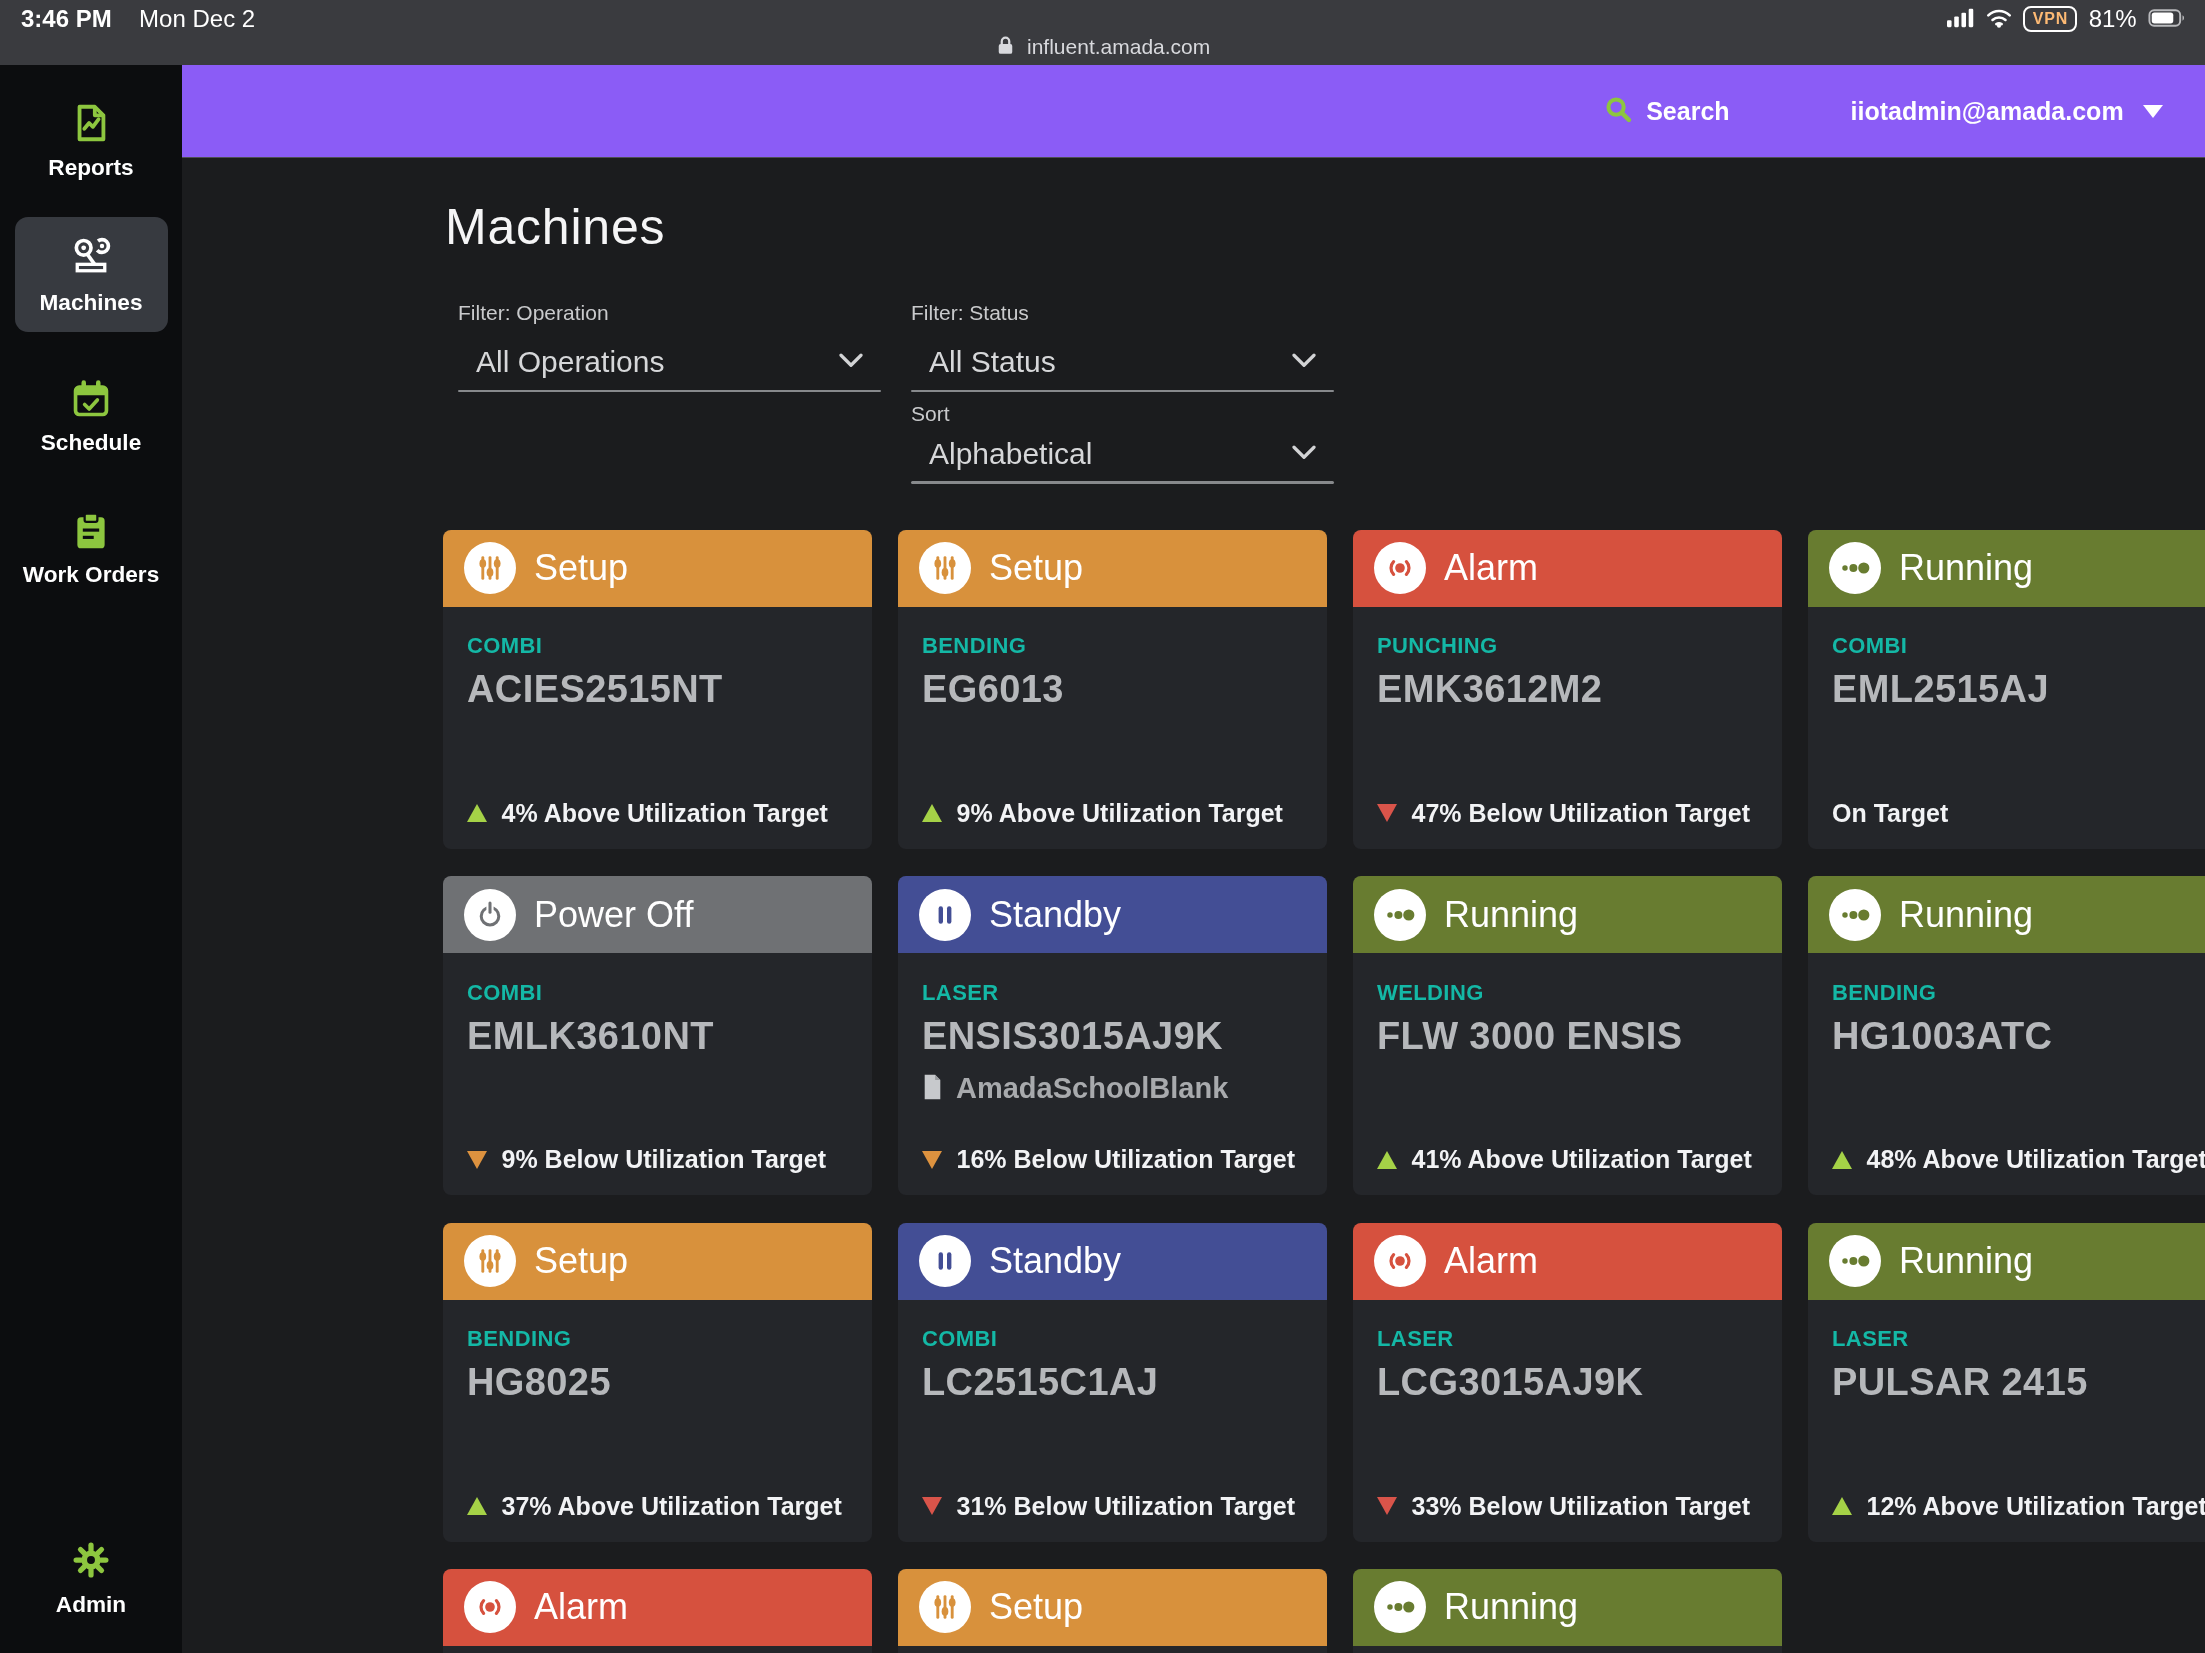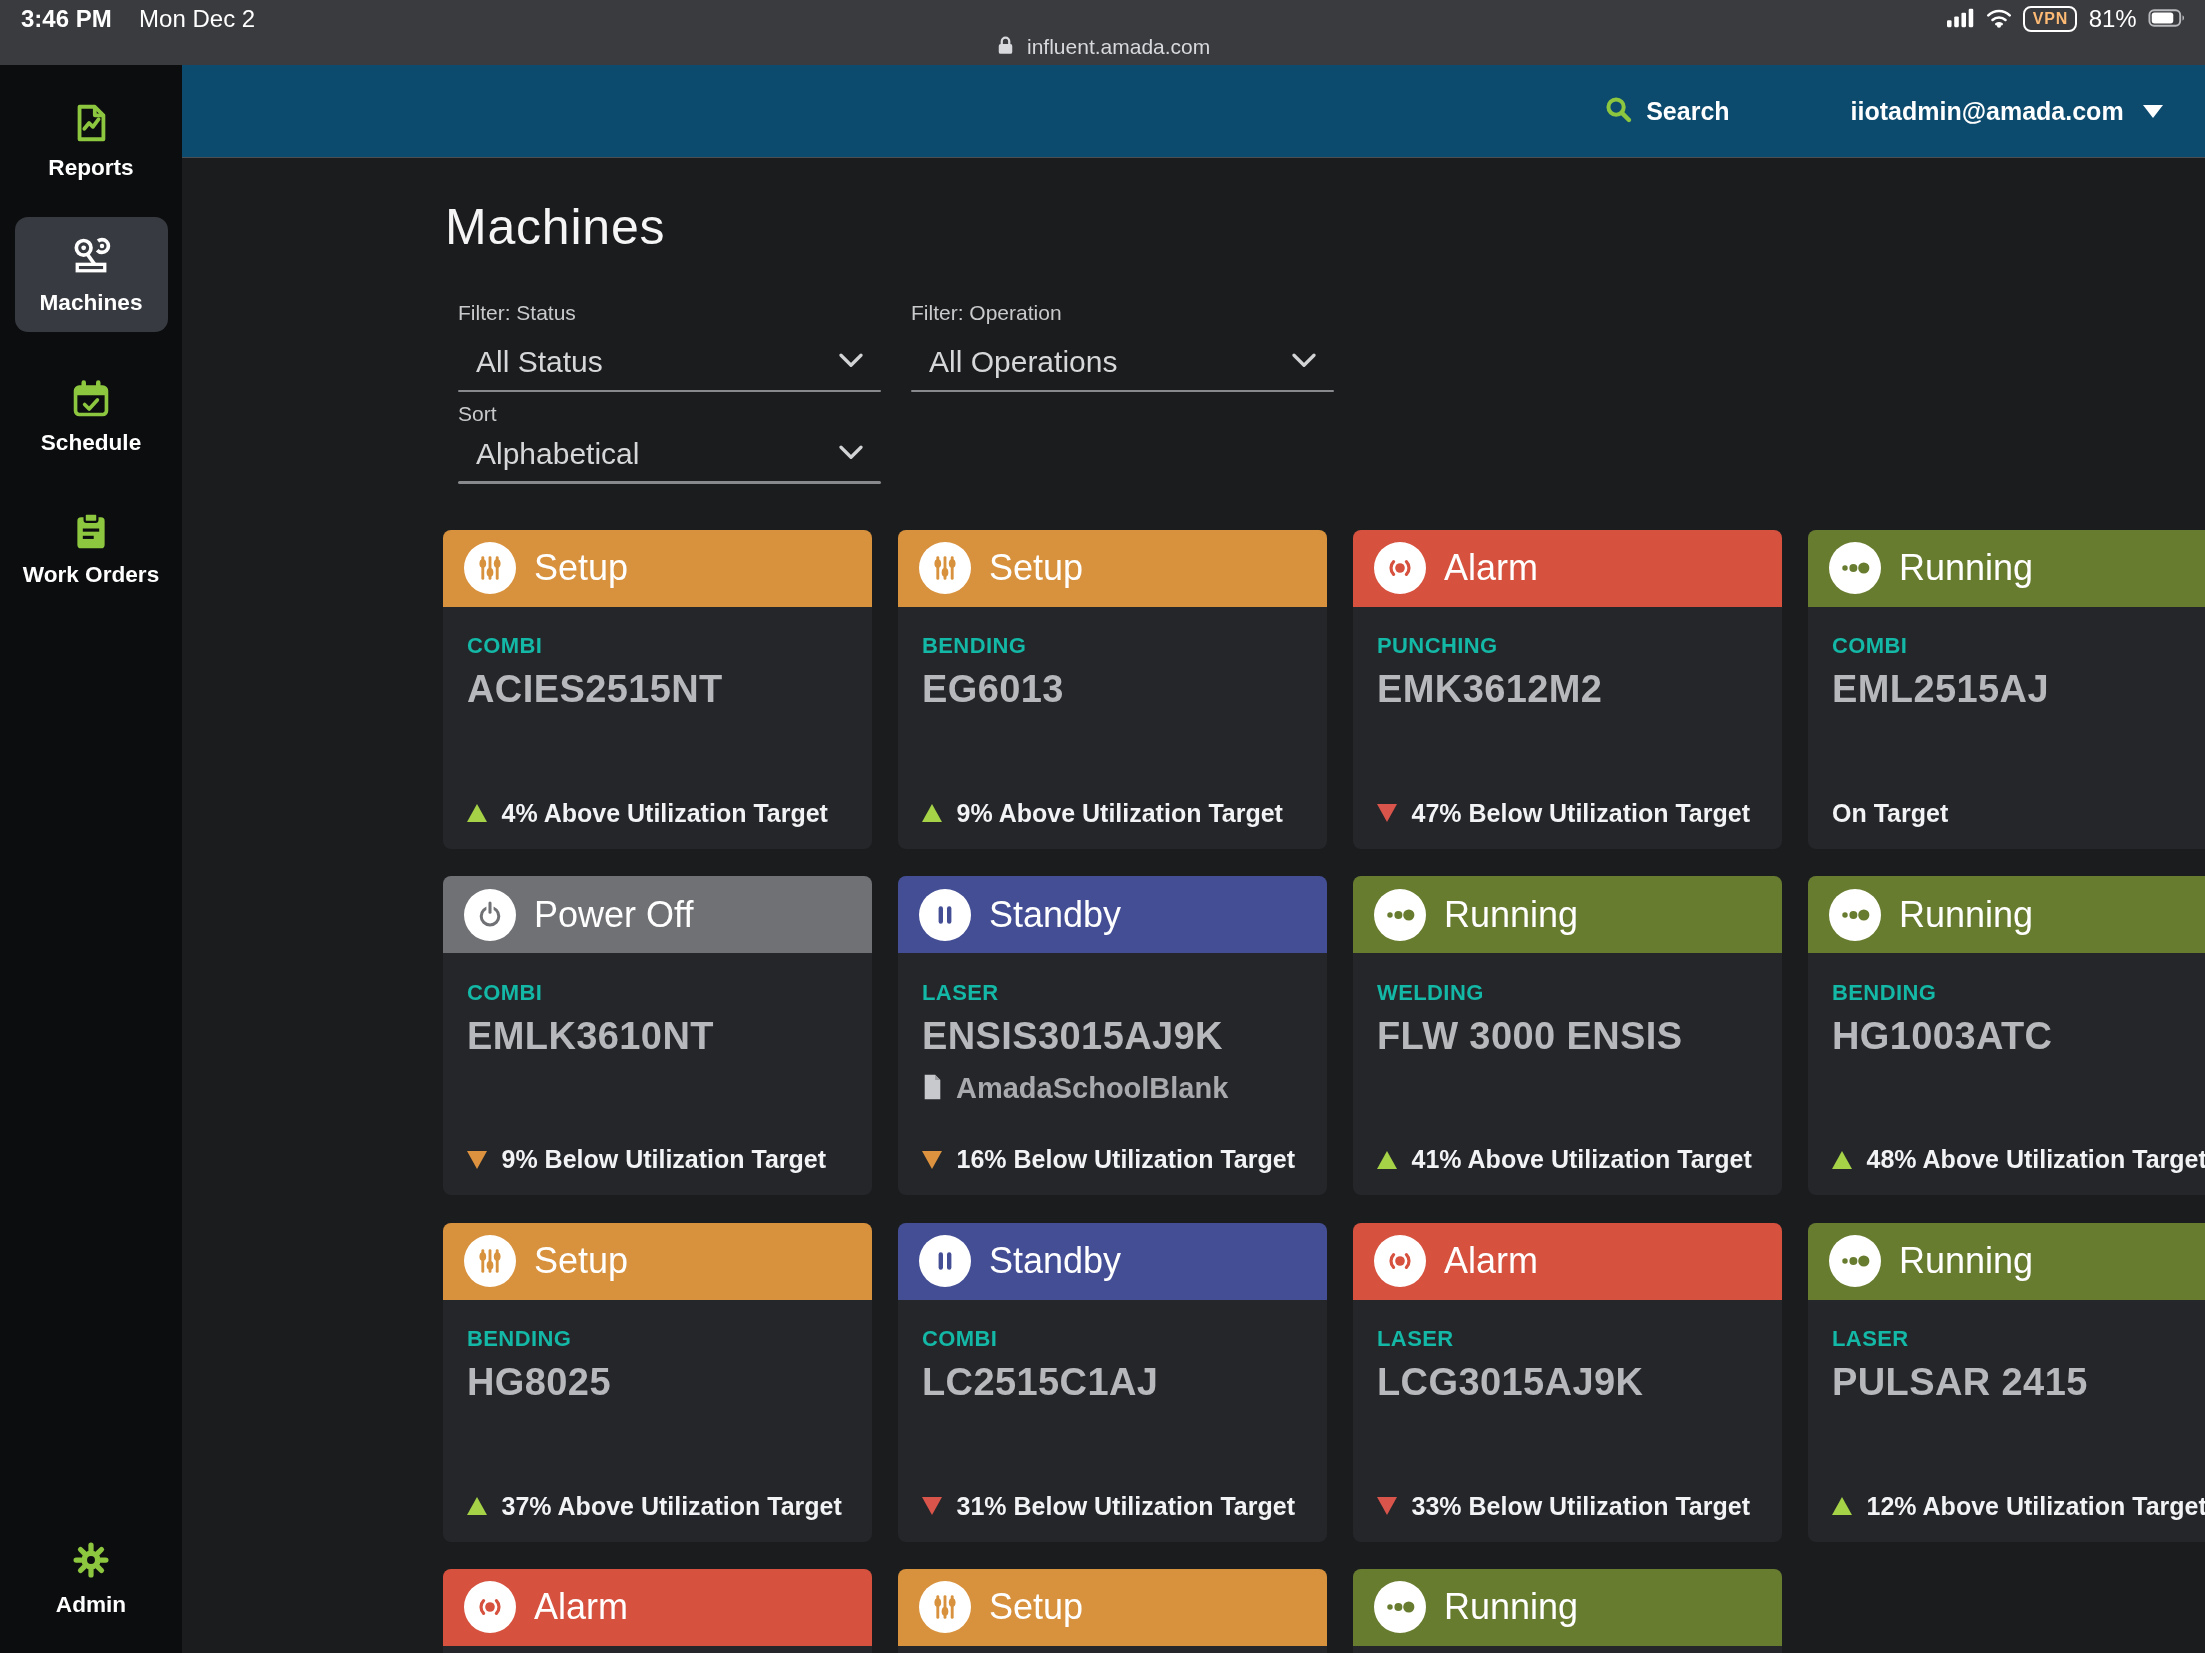--- a/index.html
+++ b/index.html
@@ -25,21 +25,21 @@
   .sidebar{width:182px;background:#0C0D0F;display:flex;flex-direction:column;align-items:center;flex-shrink:0;}
   .side-item{display:flex;flex-direction:column;align-items:center;gap:8px;cursor:pointer;}
   .side-item .lbl{color:#fff;font-size:22.6px;font-weight:700;white-space:nowrap;}
   .si-reports{margin-top:37px;}
   .si-machines{margin-top:36px;width:153px;border-radius:13px;background:#373A40;padding:18px 0 16px;}
   .si-schedule{margin-top:47px;}
   .si-workorders{margin-top:55px;}
   .si-admin{margin-top:auto;margin-bottom:36px;}
   
   .content{flex:1;display:flex;flex-direction:column;min-width:0;}
-  .topbar{height:92px;background:#0c4a6e;border-bottom:1.6px solid #4D4E52;
+  .topbar{height:92px;background:#8b5cf6;border-bottom:1.6px solid #4D4E52;
     display:flex;align-items:center;justify-content:flex-end;padding-right:42px;}
   .search-group{display:flex;align-items:center;gap:13px;cursor:pointer;}
   .search-label{color:#fff;font-size:25px;font-weight:700;}
   .account-group{display:flex;align-items:center;gap:19.4px;margin-left:121px;cursor:pointer;}
   .account-email{color:#fff;font-size:25px;font-weight:700;}
   .caret-down{width:0;height:0;border-left:10.5px solid transparent;border-right:10.5px solid transparent;border-top:13.7px solid #fff;}
   main{flex:1;background:#1B1C1E;overflow:hidden;}
   .page-title{margin:44px 0 0 263px;font-size:50px;line-height:50px;font-weight:300;color:#F5F5F6;letter-spacing:0.8px;}
   
   .filters{display:flex;margin:50px 0 0 276px;gap:30px;}
@@ -200,45 +200,45 @@
         <span class="account-email">iiotadmin@amada.com</span>
         <span class="caret-down"></span>
       </div>
     </header>
 
     <main>
       <h1 class="page-title">Machines</h1>
 
       <div class="filters">
         <div class="filter-col">
+          <div class="filter-label">Filter: Operation</div>
+          <div class="select-row">
+            <span class="select-value">All Operations</span>
+            <span>
+              <svg viewBox="0 0 24 14" width="24" height="14.5">
+                  <polyline points="2,2 12,12 22,2" fill="none" stroke="#D2D3D5" stroke-width="3.2" stroke-linecap="round" stroke-linejoin="round"></polyline>
+                </svg>
+            </span>
+          </div>
+          <div class="underline"></div>
+        </div>
+        <div class="filter-col">
           <div class="filter-label">Filter: Status</div>
           <div class="select-row">
             <span class="select-value">All Status</span>
             <span>
               <svg viewBox="0 0 24 14" width="24" height="14.5">
                   <polyline points="2,2 12,12 22,2" fill="none" stroke="#D2D3D5" stroke-width="3.2" stroke-linecap="round" stroke-linejoin="round"></polyline>
                 </svg>
             </span>
           </div>
           <div class="underline"></div>
           <div class="filter-label sort-label">Sort</div>
           <div class="select-row tight">
             <span class="select-value">Alphabetical</span>
-            <span>
-              <svg viewBox="0 0 24 14" width="24" height="14.5">
-                  <polyline points="2,2 12,12 22,2" fill="none" stroke="#D2D3D5" stroke-width="3.2" stroke-linecap="round" stroke-linejoin="round"></polyline>
-                </svg>
-            </span>
-          </div>
-          <div class="underline"></div>
-        </div>
-        <div class="filter-col">
-          <div class="filter-label">Filter: Operation</div>
-          <div class="select-row">
-            <span class="select-value">All Operations</span>
             <span>
               <svg viewBox="0 0 24 14" width="24" height="14.5">
                   <polyline points="2,2 12,12 22,2" fill="none" stroke="#D2D3D5" stroke-width="3.2" stroke-linecap="round" stroke-linejoin="round"></polyline>
                 </svg>
             </span>
           </div>
           <div class="underline"></div>
         </div>
       </div>
 

